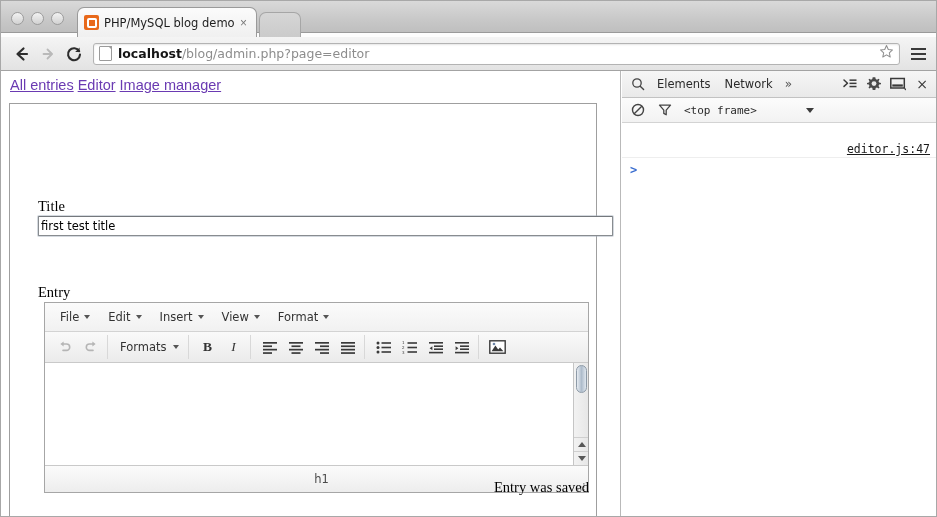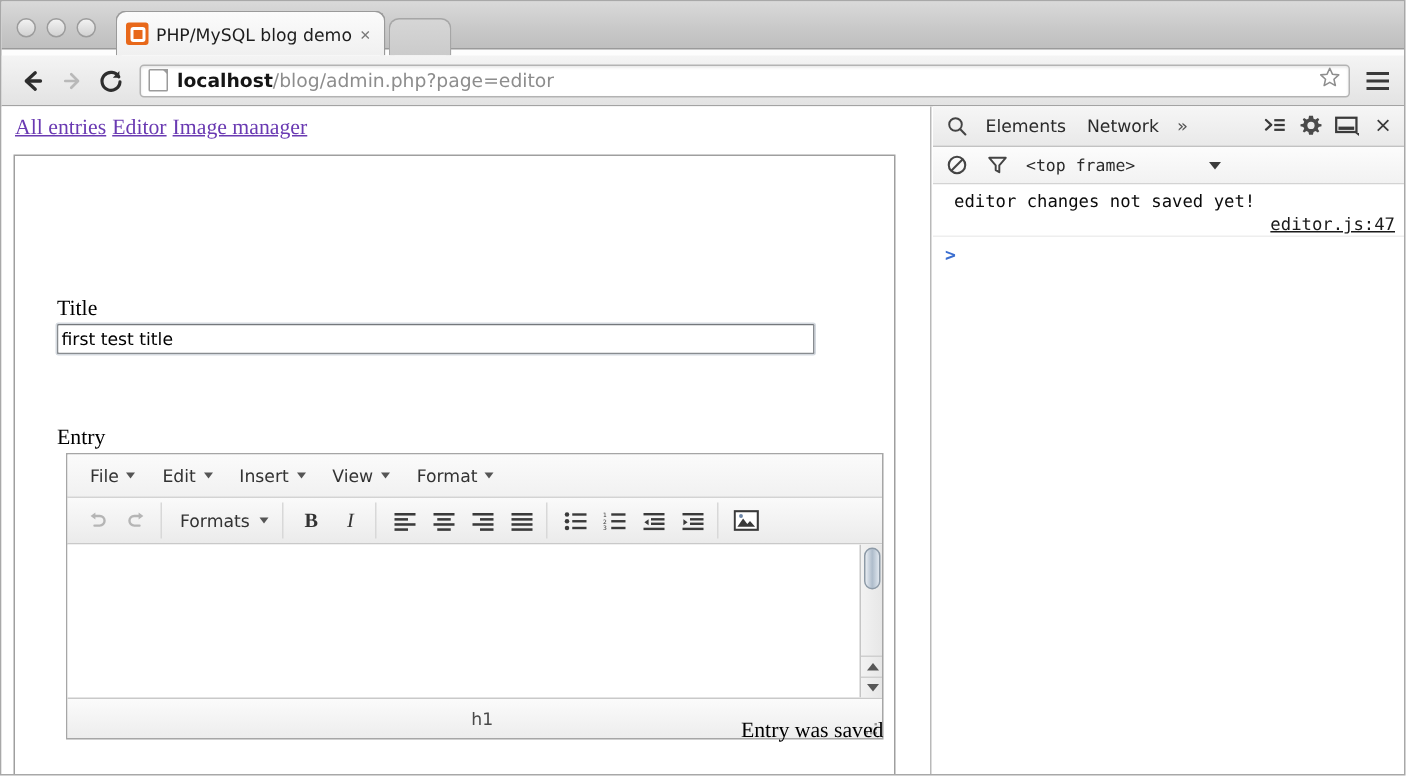--- a/index.html
+++ b/index.html
@@ -187,21 +187,21 @@
     width: 620px; height: 446px;
     background: #ffffff;
     border-right: 1px solid #b9b9b9;
     box-sizing: border-box;
     overflow: hidden;
   }
 
   .nav-links {
     position: absolute;
     left: 9px; top: 6px;
-    font-family: Liberation Serif, serif;
+    font-family: Liberation Sans, sans-serif;
     font-size: 14.5px;
     text-align: center;
   }
   .nav-links a {
     color: #6a3ab2;
     text-decoration: underline;
     margin-right: 4px;
   }
 
   fieldset.entry-box {
@@ -228,21 +228,21 @@
     font-family: "Liberation Serif", serif;
     font-size: 14.5px;
     color: #000;
   }
   .lbl-title { left: 28px; top: 94px; }
   .lbl-entry { left: 28px; top: 180px; }
 
   .title-input {
     position: absolute;
     left: 28px; top: 112px;
-    width: 505px; height: 20px;
+    width: 575px; height: 20px;
     border: 1px solid #888c90;
     border-top-color: #74787c;
     background: #ffffff;
     box-sizing: border-box;
     font-family: "DejaVu Sans", sans-serif;
     font-size: 11.5px;
     color: #000;
     padding: 0 2px;
     outline: none;
     border-radius: 1px;
@@ -825,21 +825,20 @@
           <svg width="14" height="14" viewBox="0 0 14 14">
             <path d="M1.5 2.2 H12.5 L8.2 7.2 V11.8 L5.8 10.4 V7.2 Z" fill="none" stroke="#444" stroke-width="1.3" stroke-linejoin="round"></path>
           </svg>
         </span>
         <span class="dt-frame-label">&lt;top frame&gt;</span>
         <span class="dt-frame-caret"></span>
       </div>
 
       <div class="console-body">
         <div class="console-row">
-          <div class="console-msg">editor changes not saved yet!</div>
           <div class="console-src">editor.js:47</div>
         </div>
         <div class="console-prompt">&gt;</div>
       </div>
     </div>
 
   </div>
 </div>
 
 </body></html>

